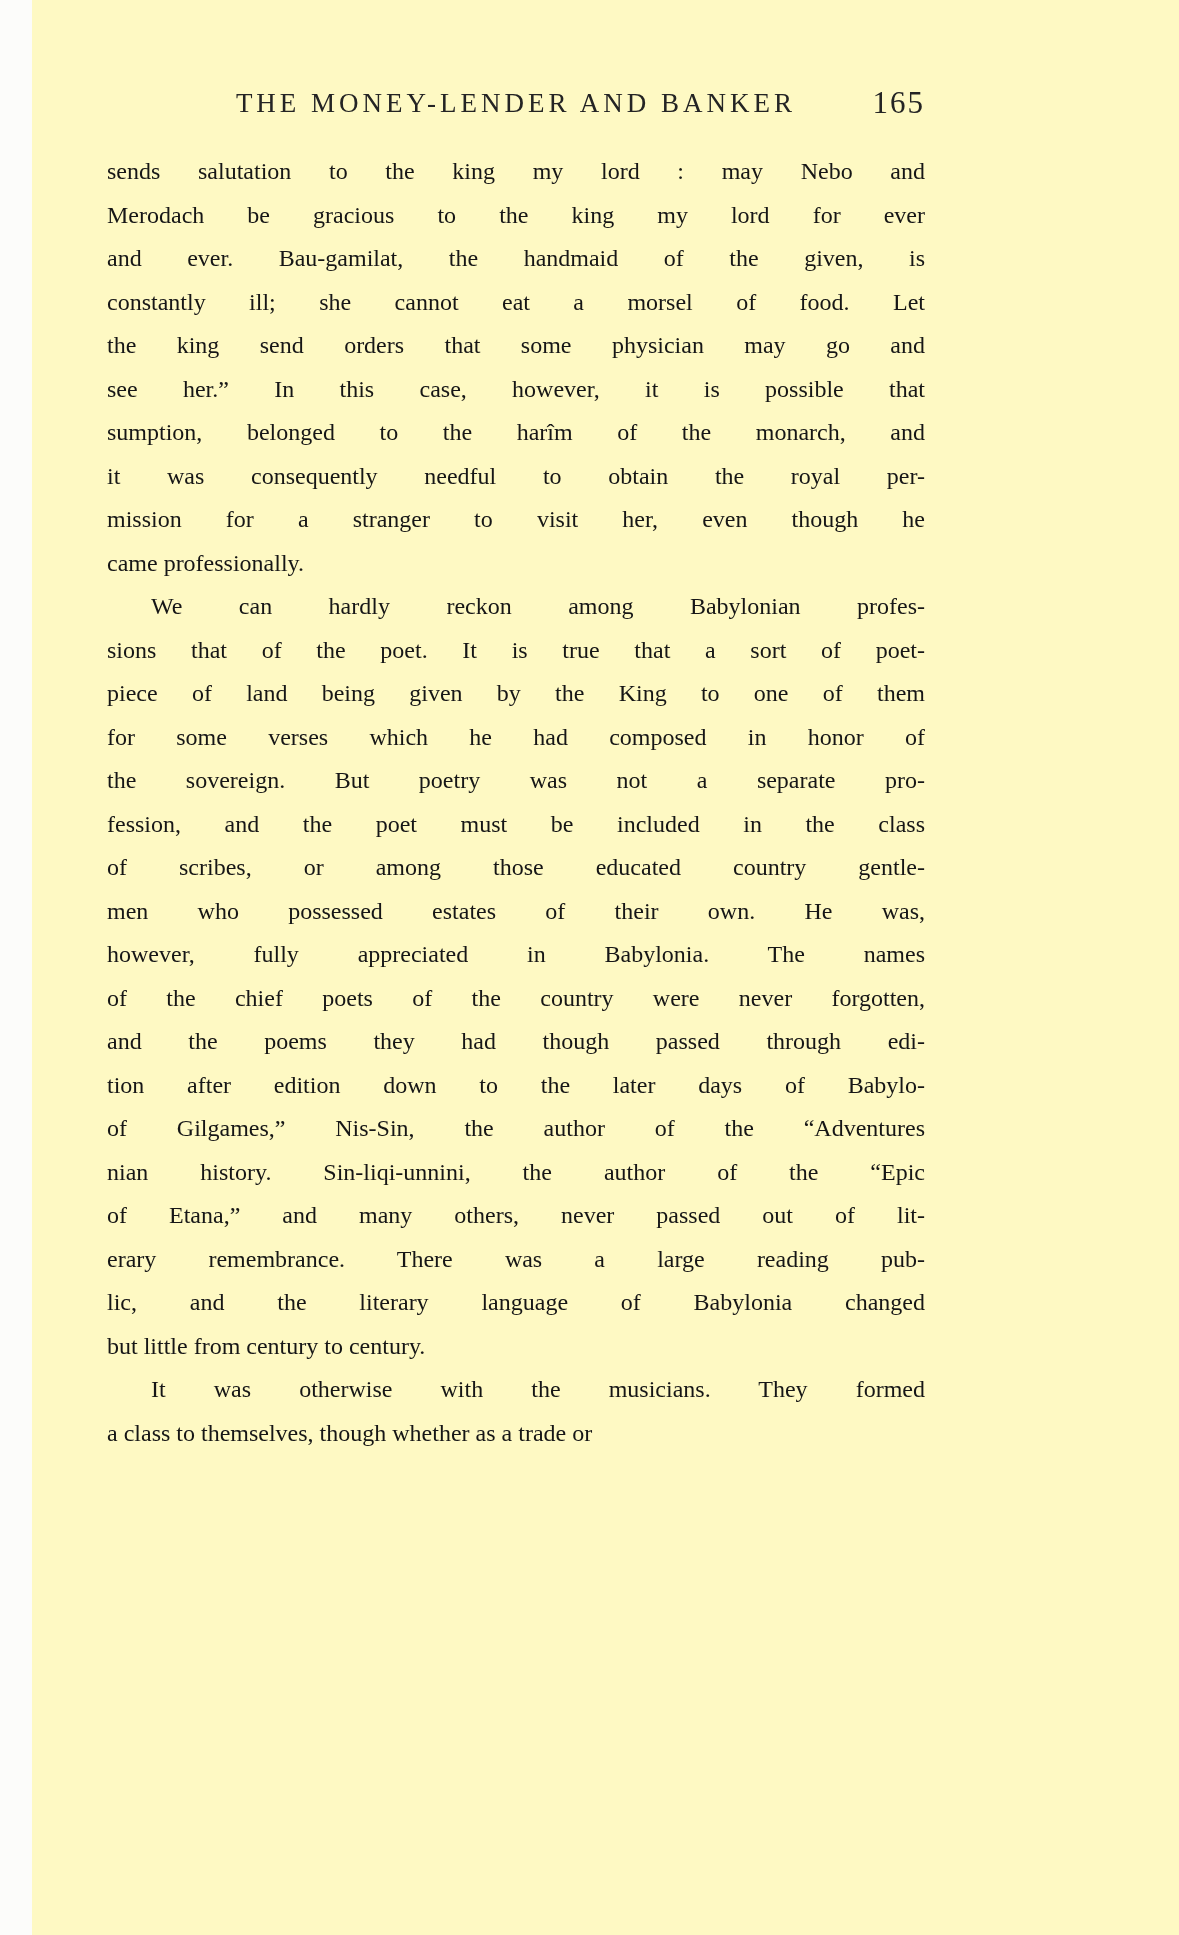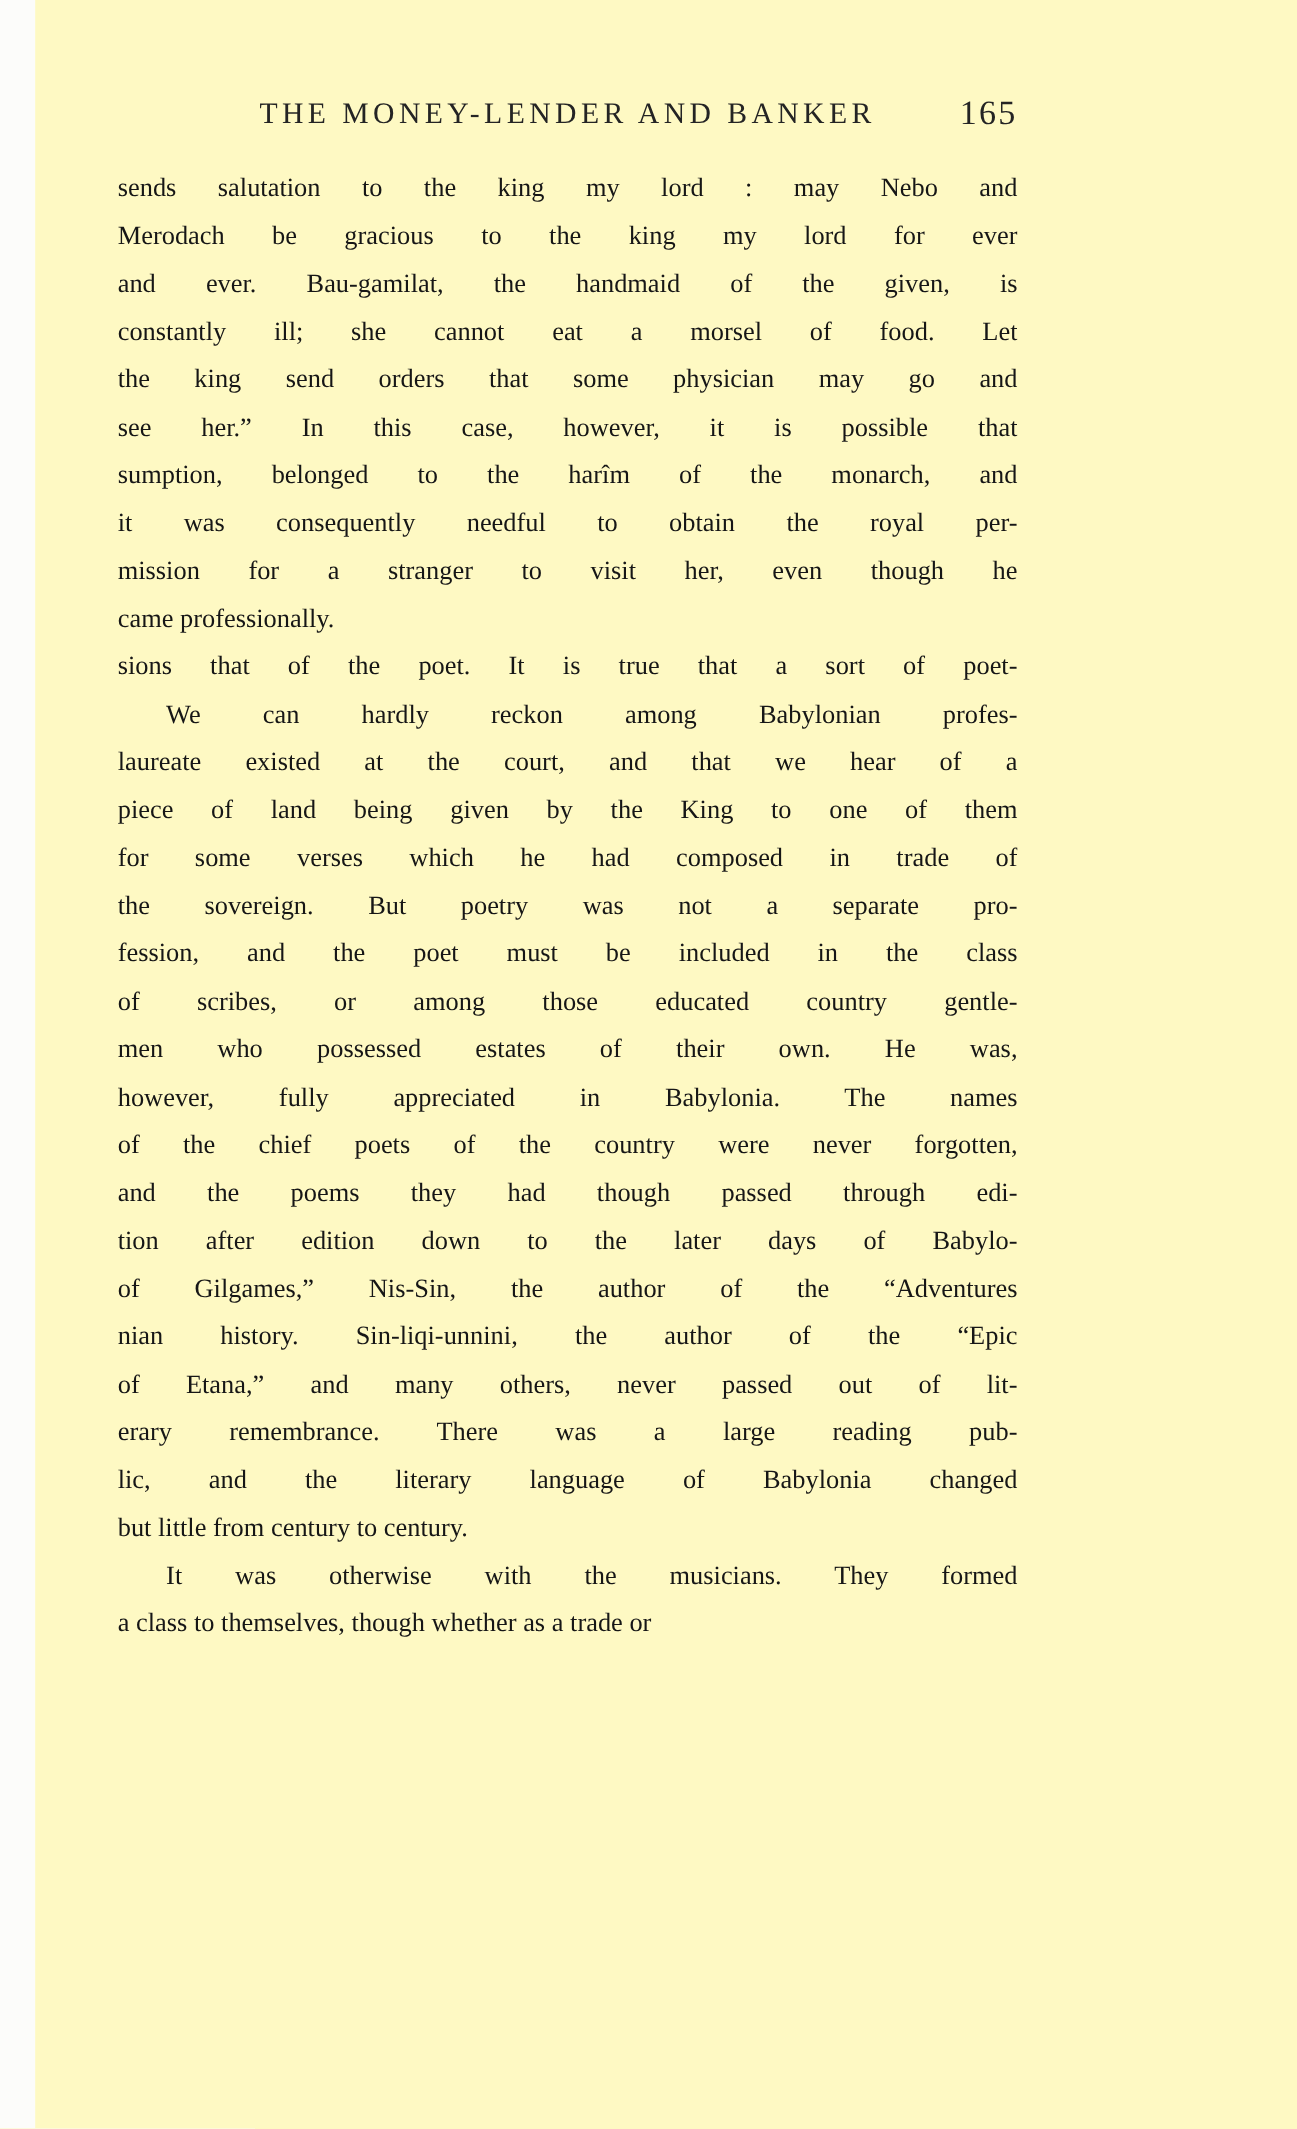--- a/index.html
+++ b/index.html
@@ -84,25 +84,24 @@
         <div class="line">and ever.  Bau-gamilat, the handmaid of the given, is</div>
         <div class="line">constantly ill; she cannot eat a morsel of food.  Let</div>
         <div class="line">the king send orders that some physician may go and</div>
         <div class="line">see her.”  In this case, however, it is possible that</div>
         <div class="line">sumption, belonged to the harîm of the monarch, and</div>
         <div class="line">it was consequently needful to obtain the royal per-</div>
         <div class="line">mission for a stranger to visit her, even though he</div>
         <div class="line last">came professionally.</div>
       </div>
       <div class="paragraph">
+        <div class="line indent">We can hardly reckon among Babylonian profes-</div>
         <div class="line">sions that of the poet.  It is true that a sort of poet-</div>
-        <div class="line indent">We can hardly reckon among Babylonian profes-</div>
-        <div class="line">laureate existed at the court, and that we hear of a</div>
         <div class="line">piece of land being given by the King to one of them</div>
-        <div class="line">for some verses which he had composed in trade of</div>
+        <div class="line">for some verses which he had composed in honor of</div>
         <div class="line">the sovereign.  But poetry was not a separate pro-</div>
         <div class="line">fession, and the poet must be included in the class</div>
         <div class="line">of scribes, or among those educated country gentle-</div>
         <div class="line">men who possessed estates of their own.  He was,</div>
         <div class="line">however, fully appreciated in Babylonia.  The names</div>
         <div class="line">of the chief poets of the country were never forgotten,</div>
         <div class="line">and the poems they had though passed through edi-</div>
         <div class="line">tion after edition down to the later days of Babylo-</div>
         <div class="line">of Gilgames,” Nis-Sin, the author of the “Adventures</div>
         <div class="line">nian history.  Sin-liqi-unnini, the author of the “Epic</div>

